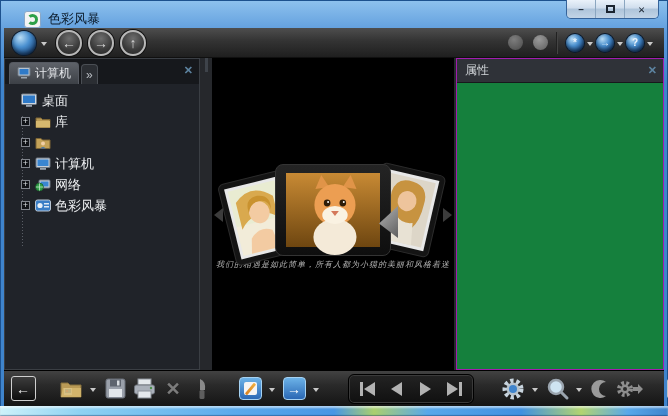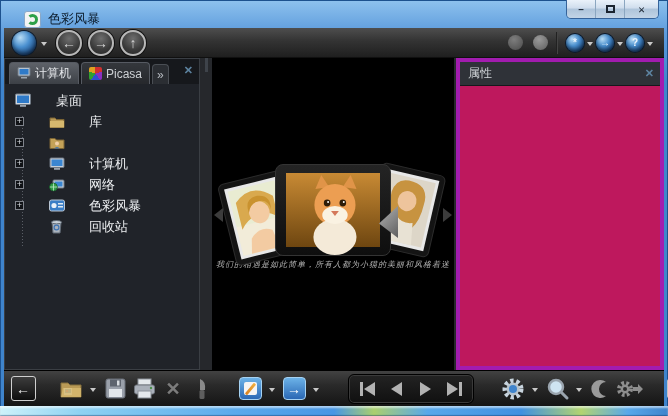--- a/index.html
+++ b/index.html
@@ -42,21 +42,21 @@
   .tab { display:flex; align-items:center; gap:4px; height:22px; padding:0 7px; font-size:12px; color:#e4e6ea;
          border:1px solid #565a62; border-bottom:none; border-radius:4px 4px 0 0; margin-right:2px; }
   .tab.active { background:linear-gradient(180deg,#5e6269 0%,#3c4046 100%); }
   .tab.inactive { background:linear-gradient(180deg,#34373c 0%,#26282c 100%); color:#cdd0d4; }
   .tab-chevron { height:20px; padding:0 4px; color:#b8bcc2; font-size:12px; display:flex; align-items:center;
                  border:1px solid #4a4e54; border-bottom:none; border-radius:4px 4px 0 0; background:#2b2e33; }
   .panel-x { position:absolute; right:6px; top:5px; color:#5d83a0; font-size:11px; font-weight:bold; }
   .tree { position:relative; flex:1; padding-top:6px; }
   .tree-guide { position:absolute; left:17px; top:32px; width:1px; height:130px;
                 background:repeating-linear-gradient(180deg,#5a5e66 0 1px, transparent 1px 3px); }
-  .trow { position:relative; display:flex; align-items:center; height:21px; padding-left:10px; gap:24px; color:#eceef0; font-size:13px; }
+  .trow { position:relative; display:flex; align-items:center; height:21px; padding-left:16px; gap:4px; color:#eceef0; font-size:13px; }
   .twisty { width:9px; height:9px; border:1px solid #80848c; background:#101216; color:#d8dce0; font-size:9px; line-height:7px;
             text-align:center; flex:none; z-index:1; }
   .tspacer { width:9px; flex:none; }
   .ticon { width:17px; height:16px; flex:none; display:flex; align-items:center; justify-content:center; }
   
   .gap1 { width:12px; background:#26282c; display:flex; justify-content:center; }
   .gap1 .bar { width:3px; background:#3e434a; }
   .gap2 { width:2px; background:#26282c; }
   .viewer { width:242px; background:#000; position:relative; overflow:hidden; }
   .card { position:absolute; width:66px; height:84px; background:#141414; border:1px solid #2c2c2c; border-radius:6px; padding:5px; z-index:2; }
@@ -67,21 +67,21 @@
   .frame { position:absolute; left:63px; top:106px; width:116px; height:92px; background:linear-gradient(180deg,#242424,#0e0e0e);
            border:1px solid #343434; border-radius:8px; padding:8px 10px; z-index:3; }
   .frame svg { display:block; width:100%; height:100%; }
   .curl { position:absolute; left:167px; top:148px; width:19px; height:32px; z-index:4;
           background:linear-gradient(135deg,#b4b4b4,#5e5e5e); clip-path:polygon(100% 0, 0 55%, 100% 100%); }
   .vcaption { position:absolute; left:0; top:201px; width:100%; text-align:center; color:#b4b4b4; font-size:8px;
               font-family:"DejaVu Serif", serif; font-style:italic; letter-spacing:1px; }
   .varrow { position:absolute; top:150px; width:0; height:0; border:7px solid transparent; }
   .varrow.l { left:2px; border-right:9px solid #3c3c3c; border-left:none; }
   .varrow.r { right:2px; border-left:9px solid #3c3c3c; border-right:none; }
-  .right-panel { flex:1; background:#be185d; border:4px solid #a21caf; display:flex; flex-direction:column; }
+  .right-panel { flex:1; background:#15803d; border:1px solid #a21caf; display:flex; flex-direction:column; }
   .rp-head { height:24px; background:#2f3238; border-bottom:1px solid #17181c; display:flex; align-items:center; padding:0 8px;
              color:#d2d6da; font-size:12px; position:relative; }
   .rp-body { flex:1; }
   
   .toolbar-bottom { height:36px; background:linear-gradient(180deg,#424242 0%,#2a2a2a 40%,#151515 100%); border-top:1px solid #000;
                     display:flex; align-items:center; padding:0 6px; gap:3px; }
   .bbtn { height:28px; min-width:26px; display:flex; align-items:center; justify-content:center; }
   .backbtn { width:25px; height:25px; border:1px solid #cfcfcf; border-radius:3px; background:linear-gradient(180deg,#3c3c3c,#0e0e0e);
              color:#f0f0f0; font-size:14px; font-weight:bold; display:flex; align-items:center; justify-content:center; }
   .bluebtn { width:23px; height:23px; border-radius:4px; border:1px solid #a6d2f2; background:linear-gradient(180deg,#6cb2e8,#2a68b4);
@@ -161,25 +161,20 @@
       <div class="left-panel">
         <div class="tabbar">
           <div class="tab active">
             <svg width="14" height="13" viewBox="0 0 14 13">
               <rect x="1" y="0.5" width="12" height="8.5" rx="1" fill="#b9c2cc" stroke="#6e7884" stroke-width="1"></rect>
               <rect x="2.5" y="2" width="9" height="5.5" fill="#2f7ac8"></rect>
               <rect x="4" y="10" width="6" height="1.5" fill="#9aa4ae"></rect>
             </svg>
             <span>计算机</span>
           </div>
-          <div class="tab inactive">
-            <span style="width:13px;height:13px;border-radius:2px;display:inline-block;
-              background:conic-gradient(#d03030 0 72deg,#8a30c0 72deg 144deg,#3050d0 144deg 216deg,#30a030 216deg 288deg,#e0a020 288deg 360deg);"></span>
-            <span>Picasa</span>
-          </div>
           <div class="tab-chevron">»</div>
           <div class="panel-x">✕</div>
         </div>
 
         <div class="tree">
           <div class="tree-guide"></div>
 
           <div class="trow">
             <span class="ticon">
               <svg width="17" height="15" viewBox="0 0 17 15">
@@ -244,31 +239,20 @@
               <svg width="16" height="13" viewBox="0 0 16 13">
                   <rect x="0.5" y="1" width="15" height="11" rx="2" fill="#3a7ec6" stroke="#b9c6d4"></rect>
                   <circle cx="5" cy="6.5" r="2.6" fill="#e8f0f8"></circle>
                   <rect x="9" y="4" width="5" height="1.5" fill="#dfeaf4"></rect>
                   <rect x="9" y="7" width="5" height="1.5" fill="#dfeaf4"></rect>
                 </svg>
             </span>
             <span>色彩风暴</span>
           </div>
 
-          <div class="trow">
-            <span class="tspacer"></span>
-            <span class="ticon">
-              <svg width="13" height="15" viewBox="0 0 13 15">
-                  <path d="M2 3.5 L11 3.5 L10 14 L3 14 Z" fill="#aab2bc" stroke="#5e6874"></path>
-                  <ellipse cx="6.5" cy="3.2" rx="5" ry="1.7" fill="#c8d0d8" stroke="#5e6874"></ellipse>
-                  <circle cx="6.5" cy="8.5" r="2.4" fill="none" stroke="#3f74b4" stroke-width="1.2"></circle>
-                </svg>
-            </span>
-            <span>回收站</span>
-          </div>
         </div>
       </div>
 
       <div class="gap1">
           <div class="bar"></div>
         </div>
 
       <div class="viewer">
         <div class="card left">
           <div class="mat">

